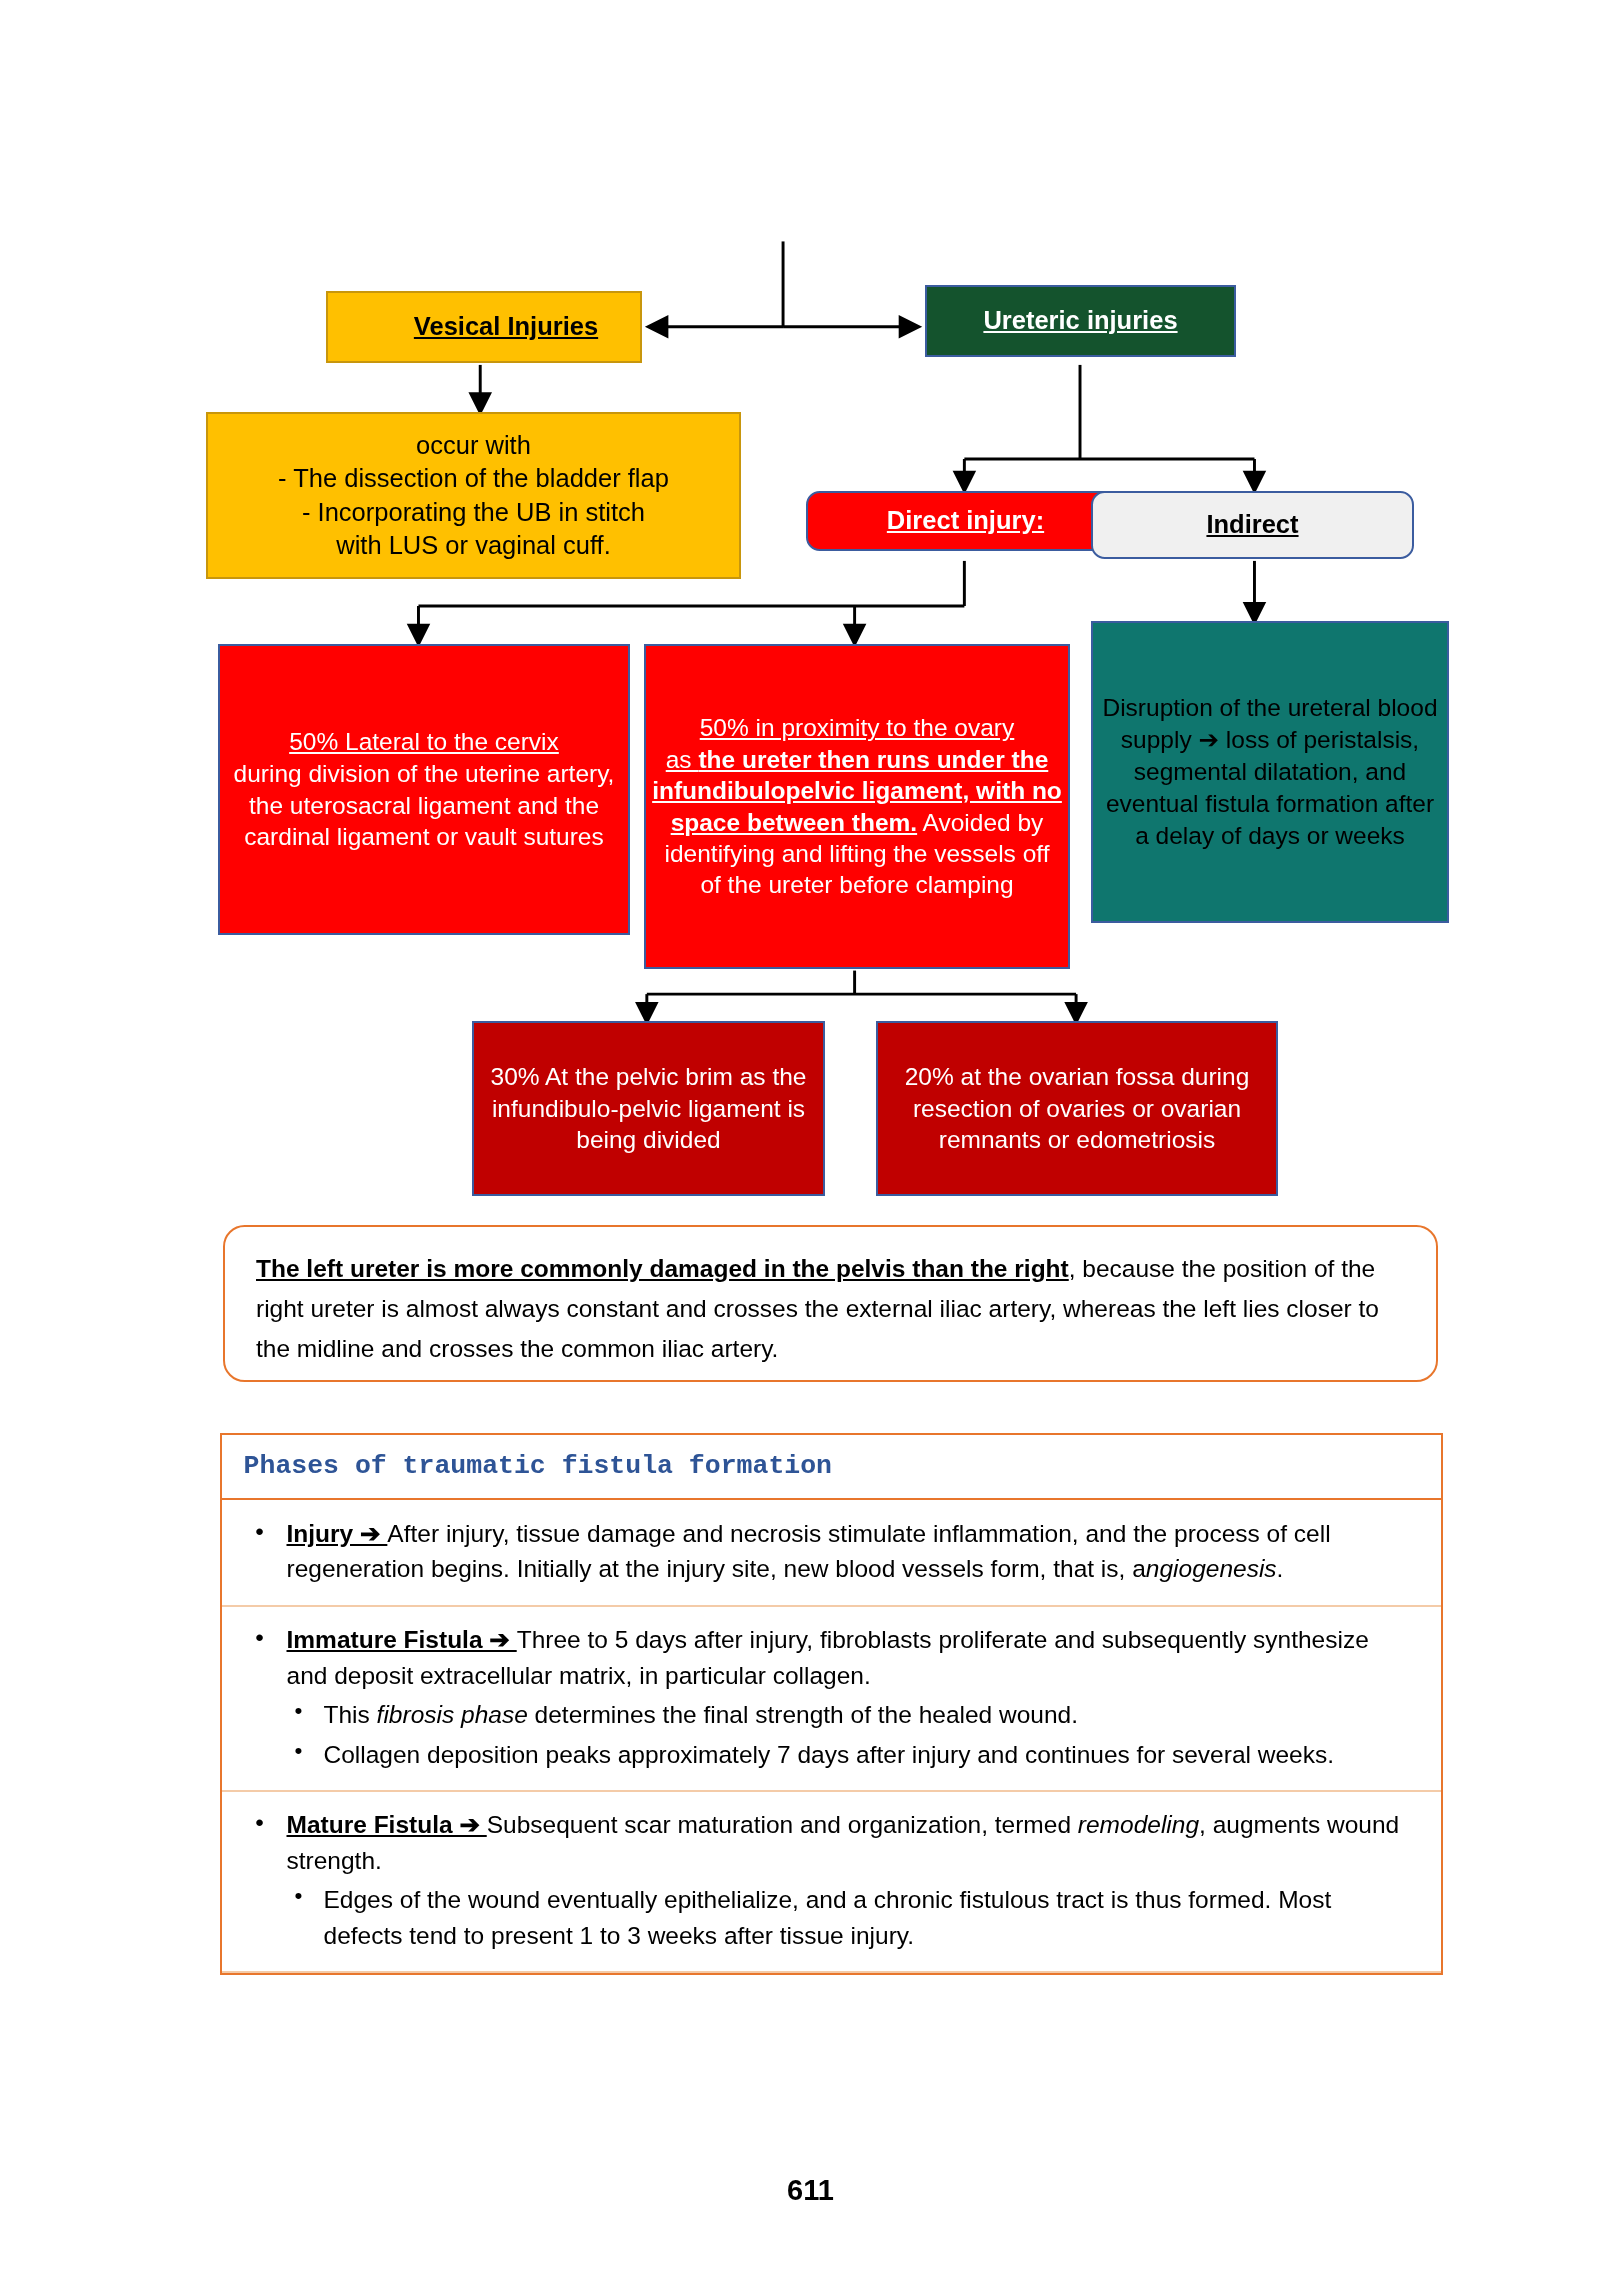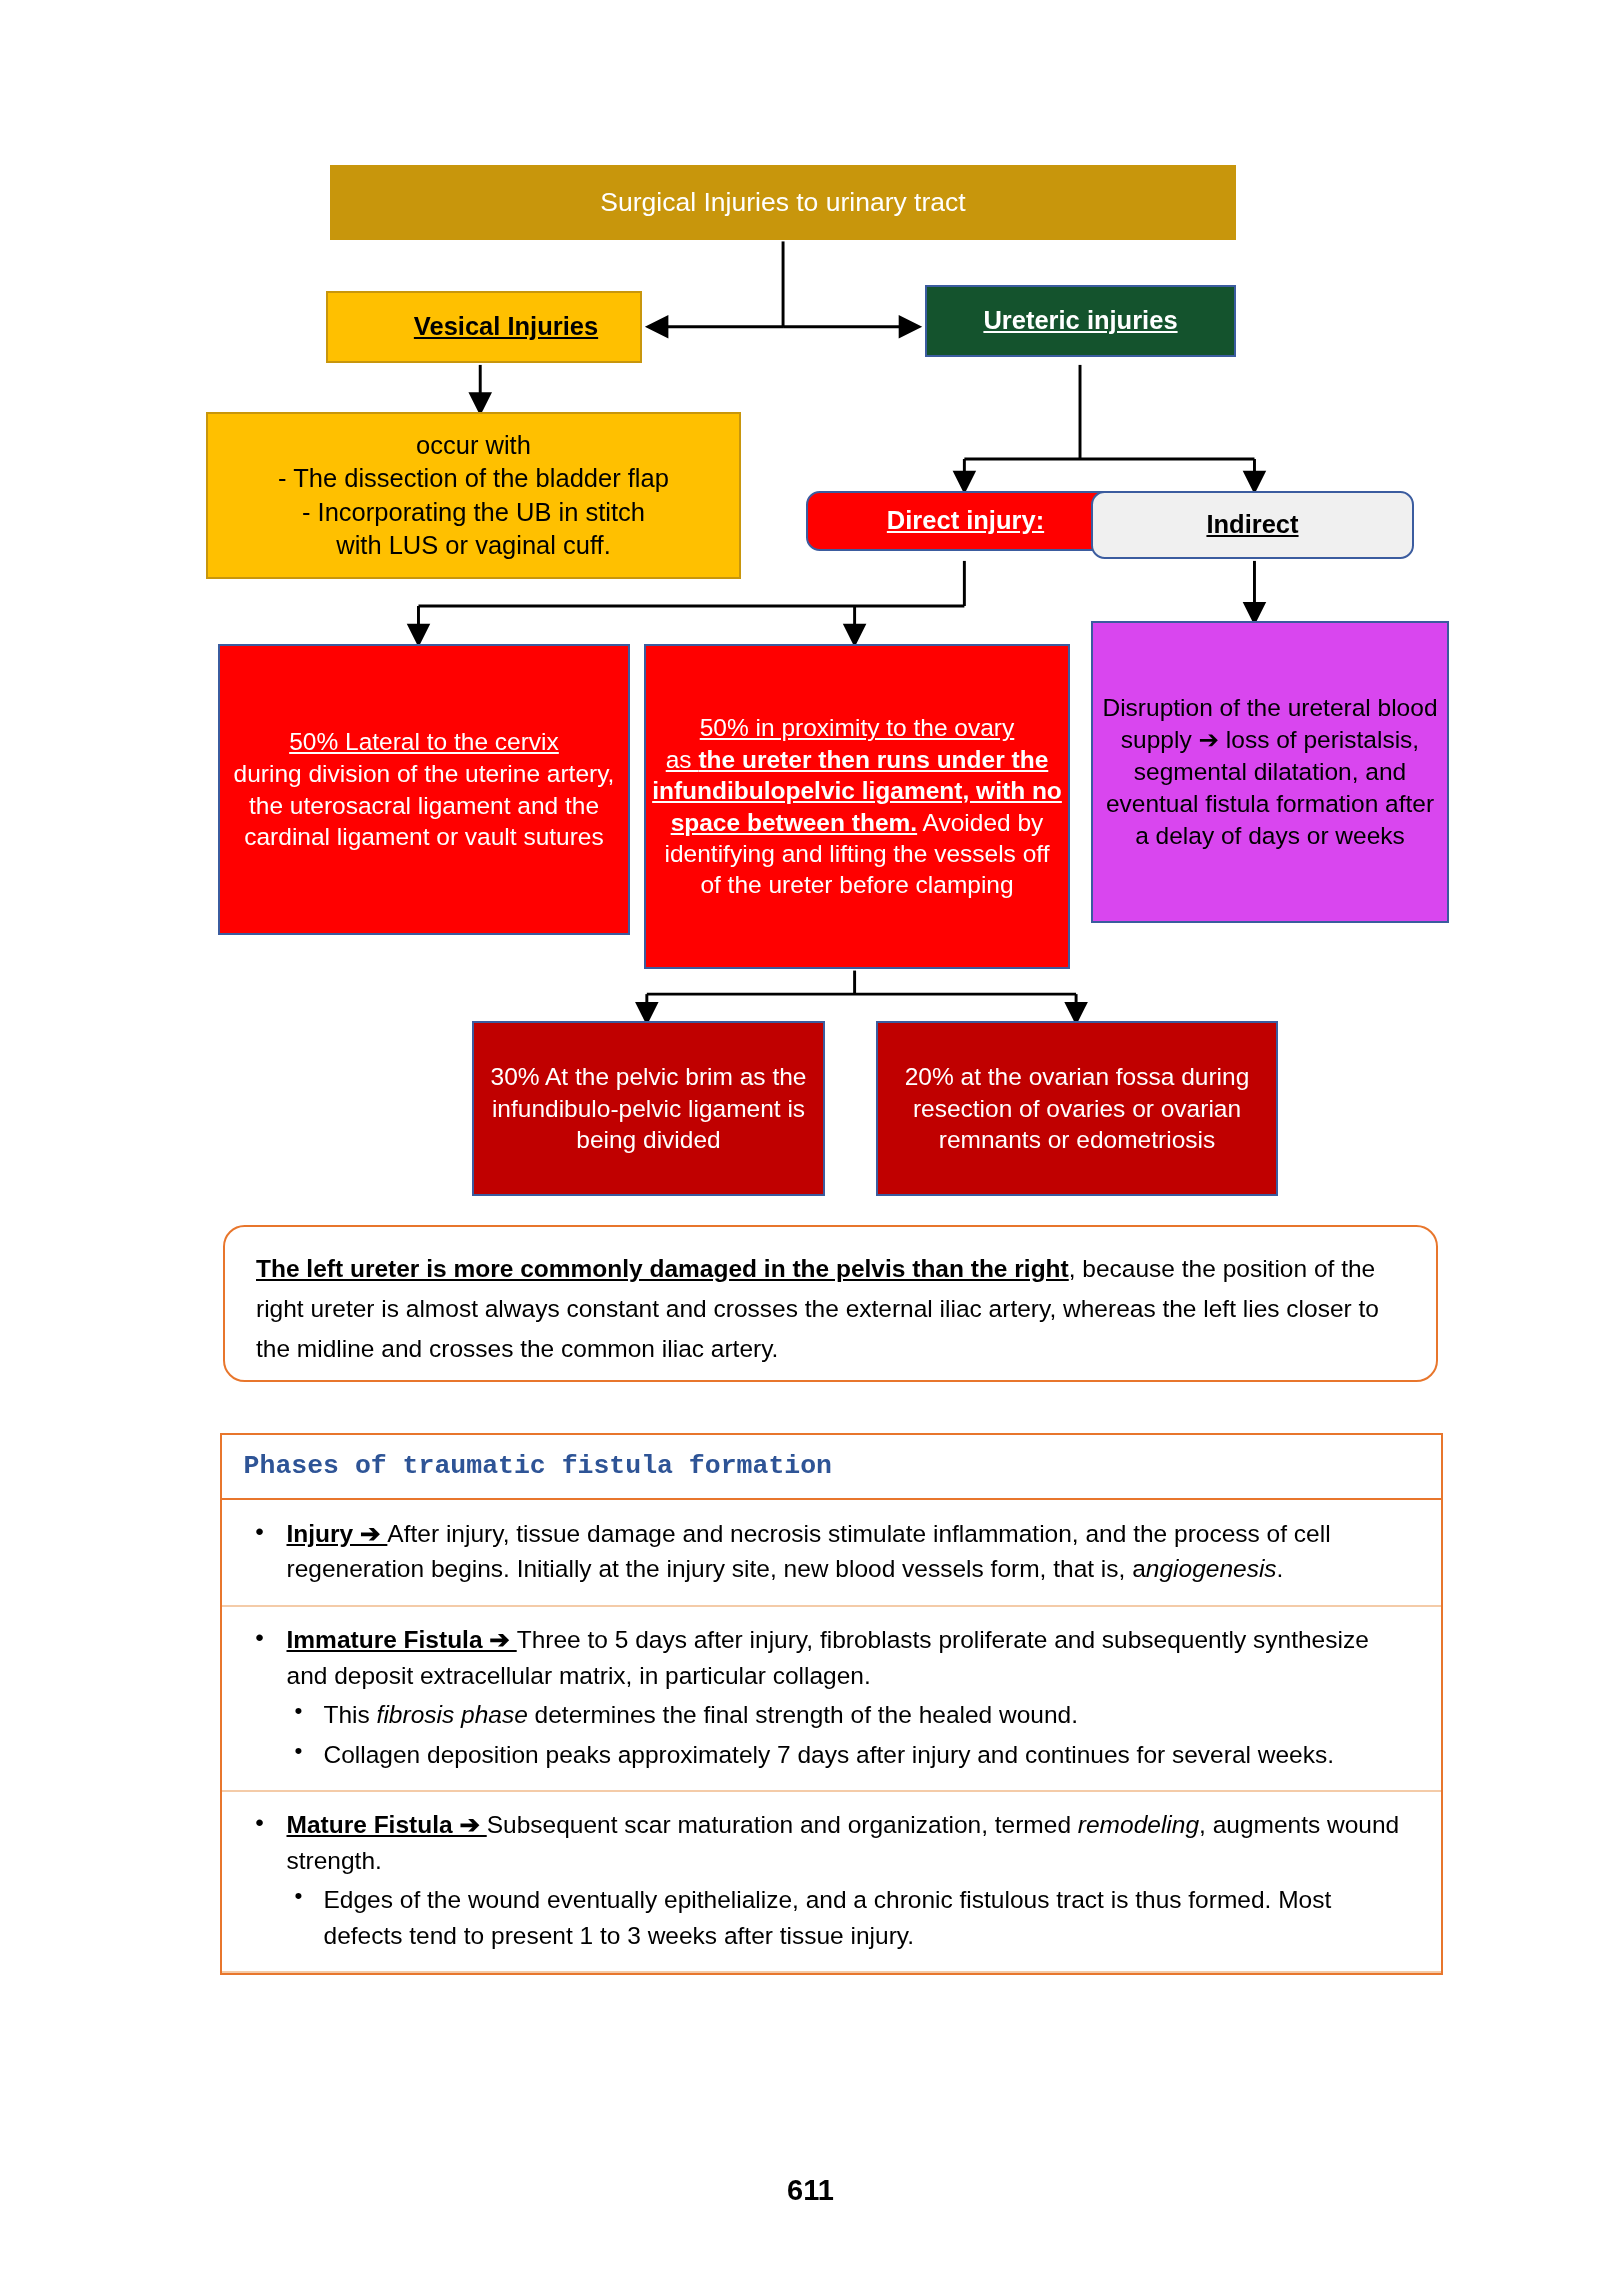--- a/index.html
+++ b/index.html
@@ -93,21 +93,21 @@
     left:644px; top:644px; width:426px; height:325px;
     background:#FF0000;
     border:2.9px solid #3B5C9F;
     font-size:24.5px; color:#ffffff;
     padding:3.9px 5.9px;
     line-height:1.28;
   }
 
   #disruption-box {
     left:1091px; top:621px; width:358px; height:302px;
-    background:#d946ef;
+    background:#0f766e;
     border:2.9px solid #3B5C9F;
     font-size:24.5px; color:#000;
     padding:4.9px 7.8px;
   }
 
   
   #pelvicbrim-box {
     left:472px; top:1021px; width:353px; height:175px;
     background:#C00000;
     border:2.9px solid #3B5C9F;
@@ -225,23 +225,20 @@
 
       <path d="M1280,572 L1280,626" marker-end="url(#ah)"></path>
 
       <path d="M872,990 L872,1014"></path>
       <path d="M660,1014 L1098,1014"></path>
       <path d="M660,1014 L660,1034" marker-end="url(#ah)"></path>
       <path d="M1098,1014 L1098,1034" marker-end="url(#ah)"></path>
     </g>
   </svg>
 
-  <div class="box" id="title-box">
-    <span class="line">Surgical Injuries to urinary tract</span>
-  </div>
 
   <div class="box" id="vesical-box">
     <span class="line">Vesical Injuries</span>
   </div>
 
   <div class="box" id="ureteric-box">
     <span class="line">Ureteric injuries</span>
   </div>
 
   <div class="box" id="occurwith-box">

